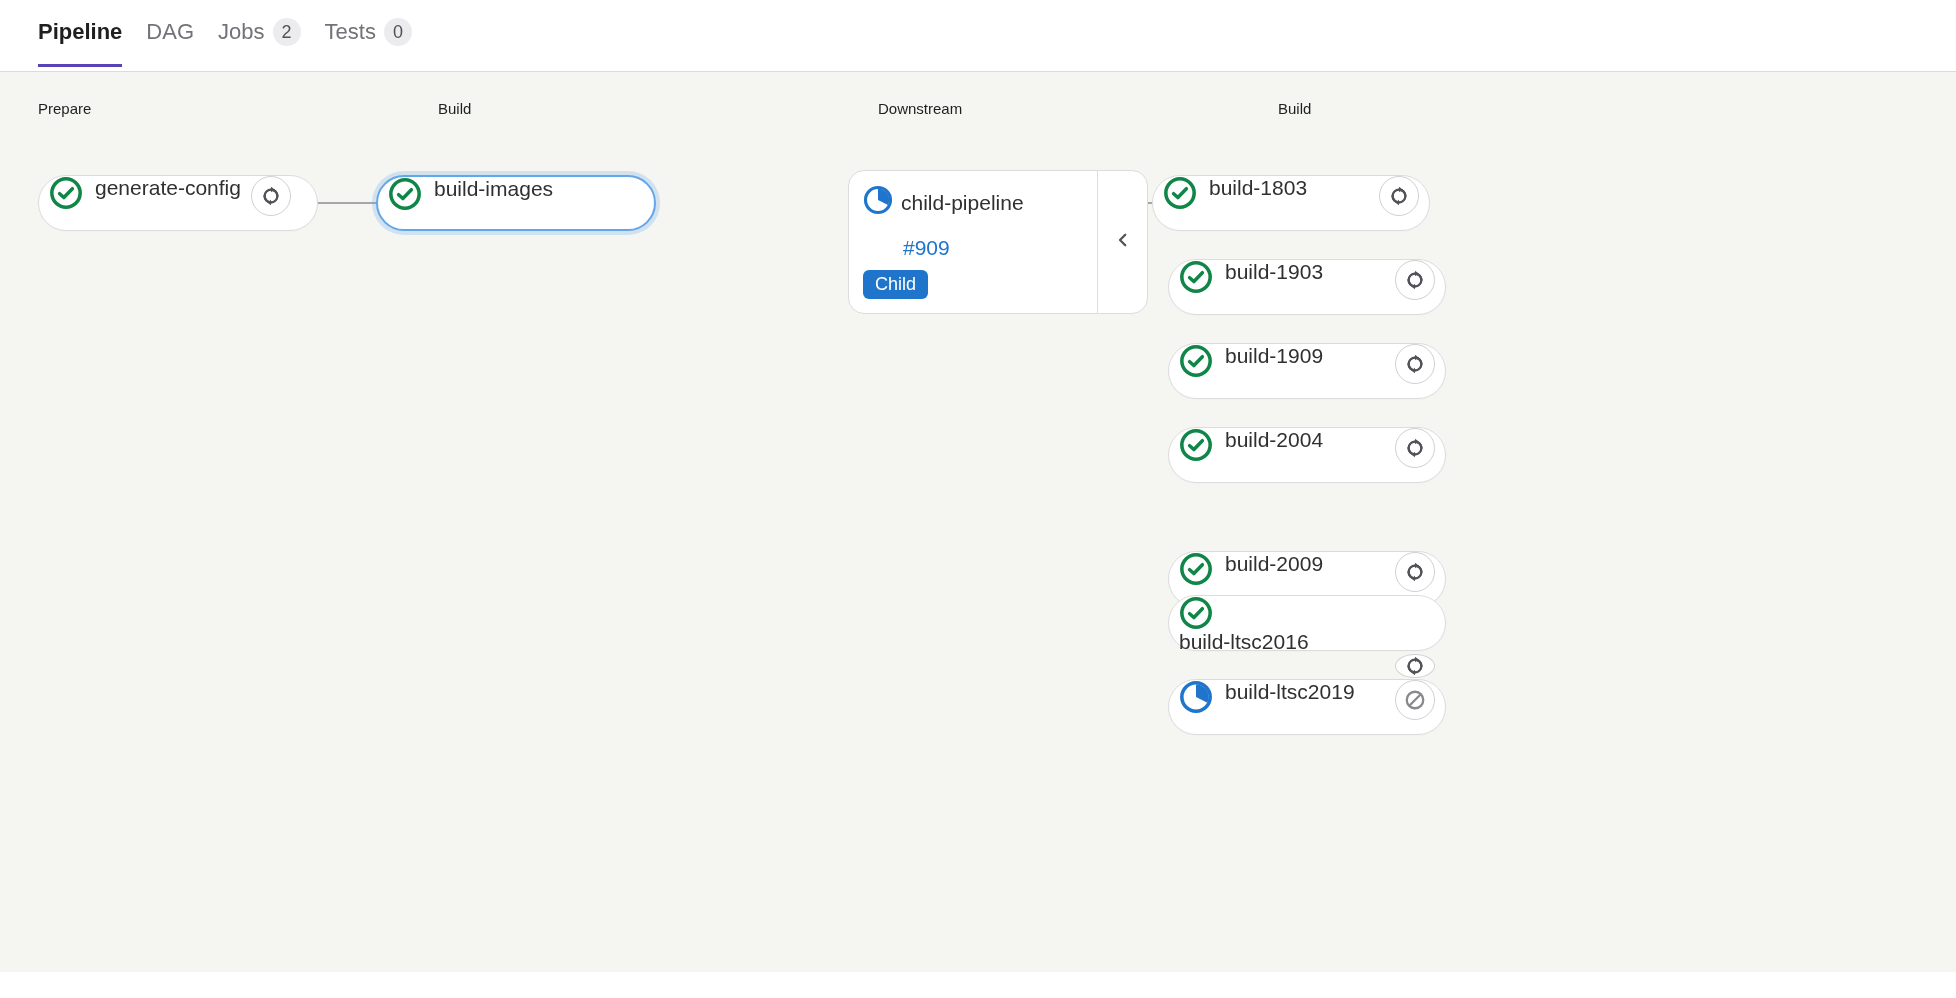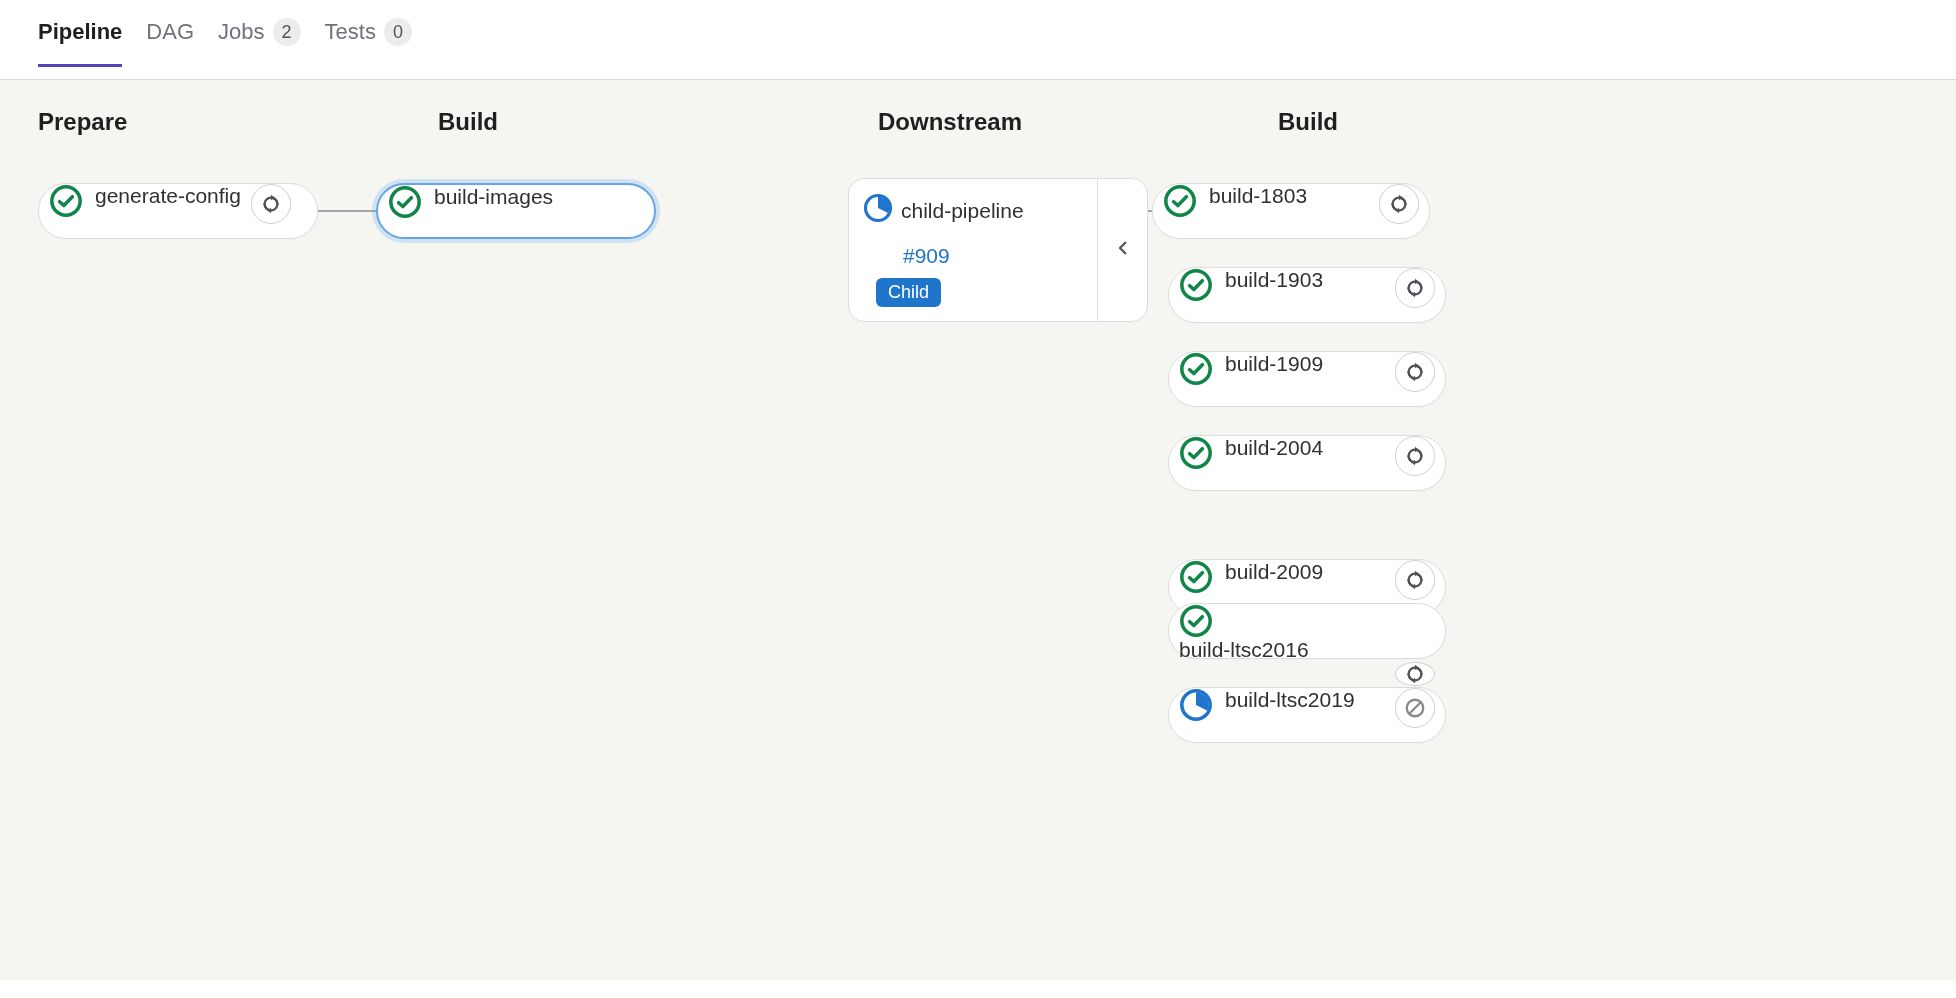--- a/index.html
+++ b/index.html
@@ -7,21 +7,21 @@
     margin: 0;
     font-family: -apple-system, BlinkMacSystemFont, "Segoe UI", Helvetica, Arial, sans-serif;
     background: #ffffff;
     color: #303030;
   }
 
   
   .tabs {
     display: flex;
     gap: 24px;
-    padding: 18px 38px 12px 38px;
+    padding: 18px 38px 4px 38px;
     border-bottom: 1px solid #dbdbdb;
   }
   .tab {
     display: flex;
     align-items: center;
     gap: 8px;
     font-size: 22px;
     color: #737278;
     padding-bottom: 18px;
     cursor: pointer;
@@ -58,22 +58,22 @@
     display: flex;
     gap: 40px;
     margin-bottom: 22px;
   }
   .col-prepare { width: 360px; }
   .col-build1  { width: 400px; flex-shrink: 0; }
   .col-downstream { width: 360px; flex-shrink: 0; }
   .col-build2  { width: 300px; flex-shrink: 0; }
 
   .stage-title {
-    font-size: 24px;
-    font-weight: 700;
+    font-size: 15px;
+    font-weight: 400;
     color: #1f1f1f;
   }
 
   
   svg.connectors {
     position: absolute;
     top: 0; left: 0;
     width: 100%; height: 100%;
     pointer-events: none;
   }
@@ -138,21 +138,21 @@
     font-size: 21px; color: #303030;
   }
   .ds-id {
     margin-left: 40px;
     color: #1f75cb;
     font-size: 21px;
     margin-top: 16px;
   }
   .ds-badge {
     display: inline-block;
-    margin-left: 13px;
+    margin-left: 0px;
     margin-top: 10px;
     padding: 4px 12px;
     border-radius: 6px;
     background: #1f75cb;
     color: #ffffff;
     font-size: 18px;
   }
 
   
   .icon-circle {

